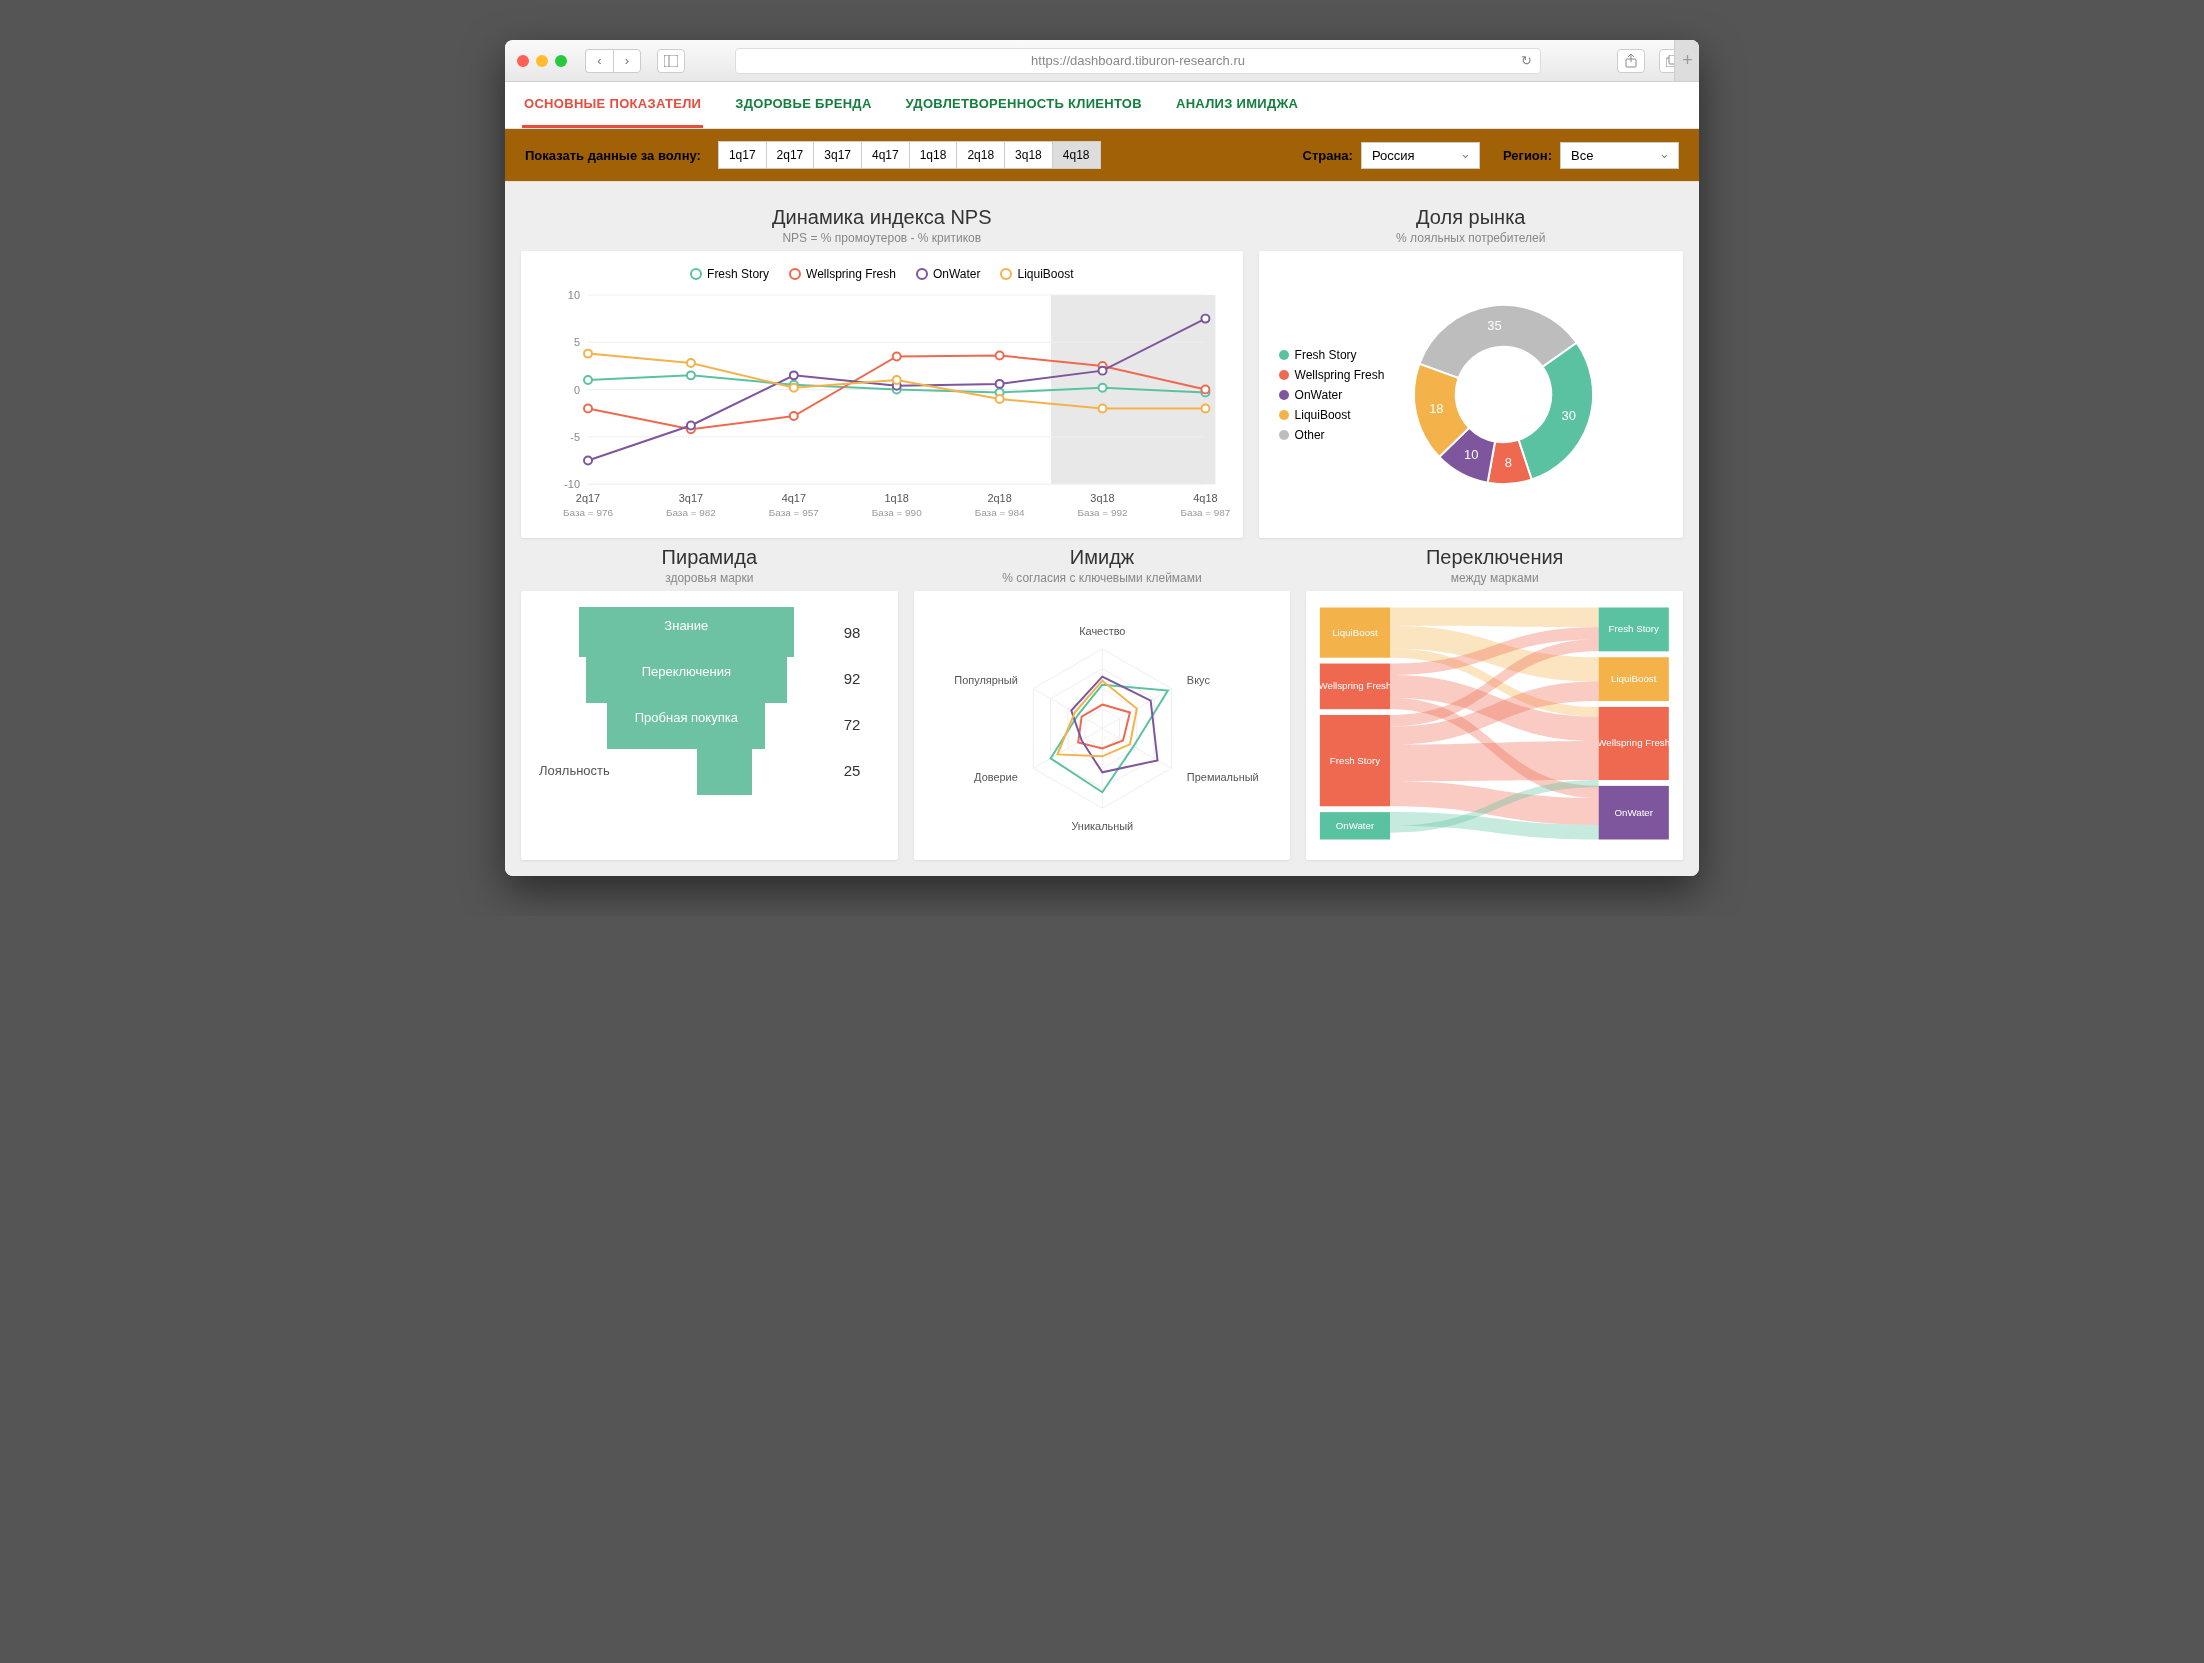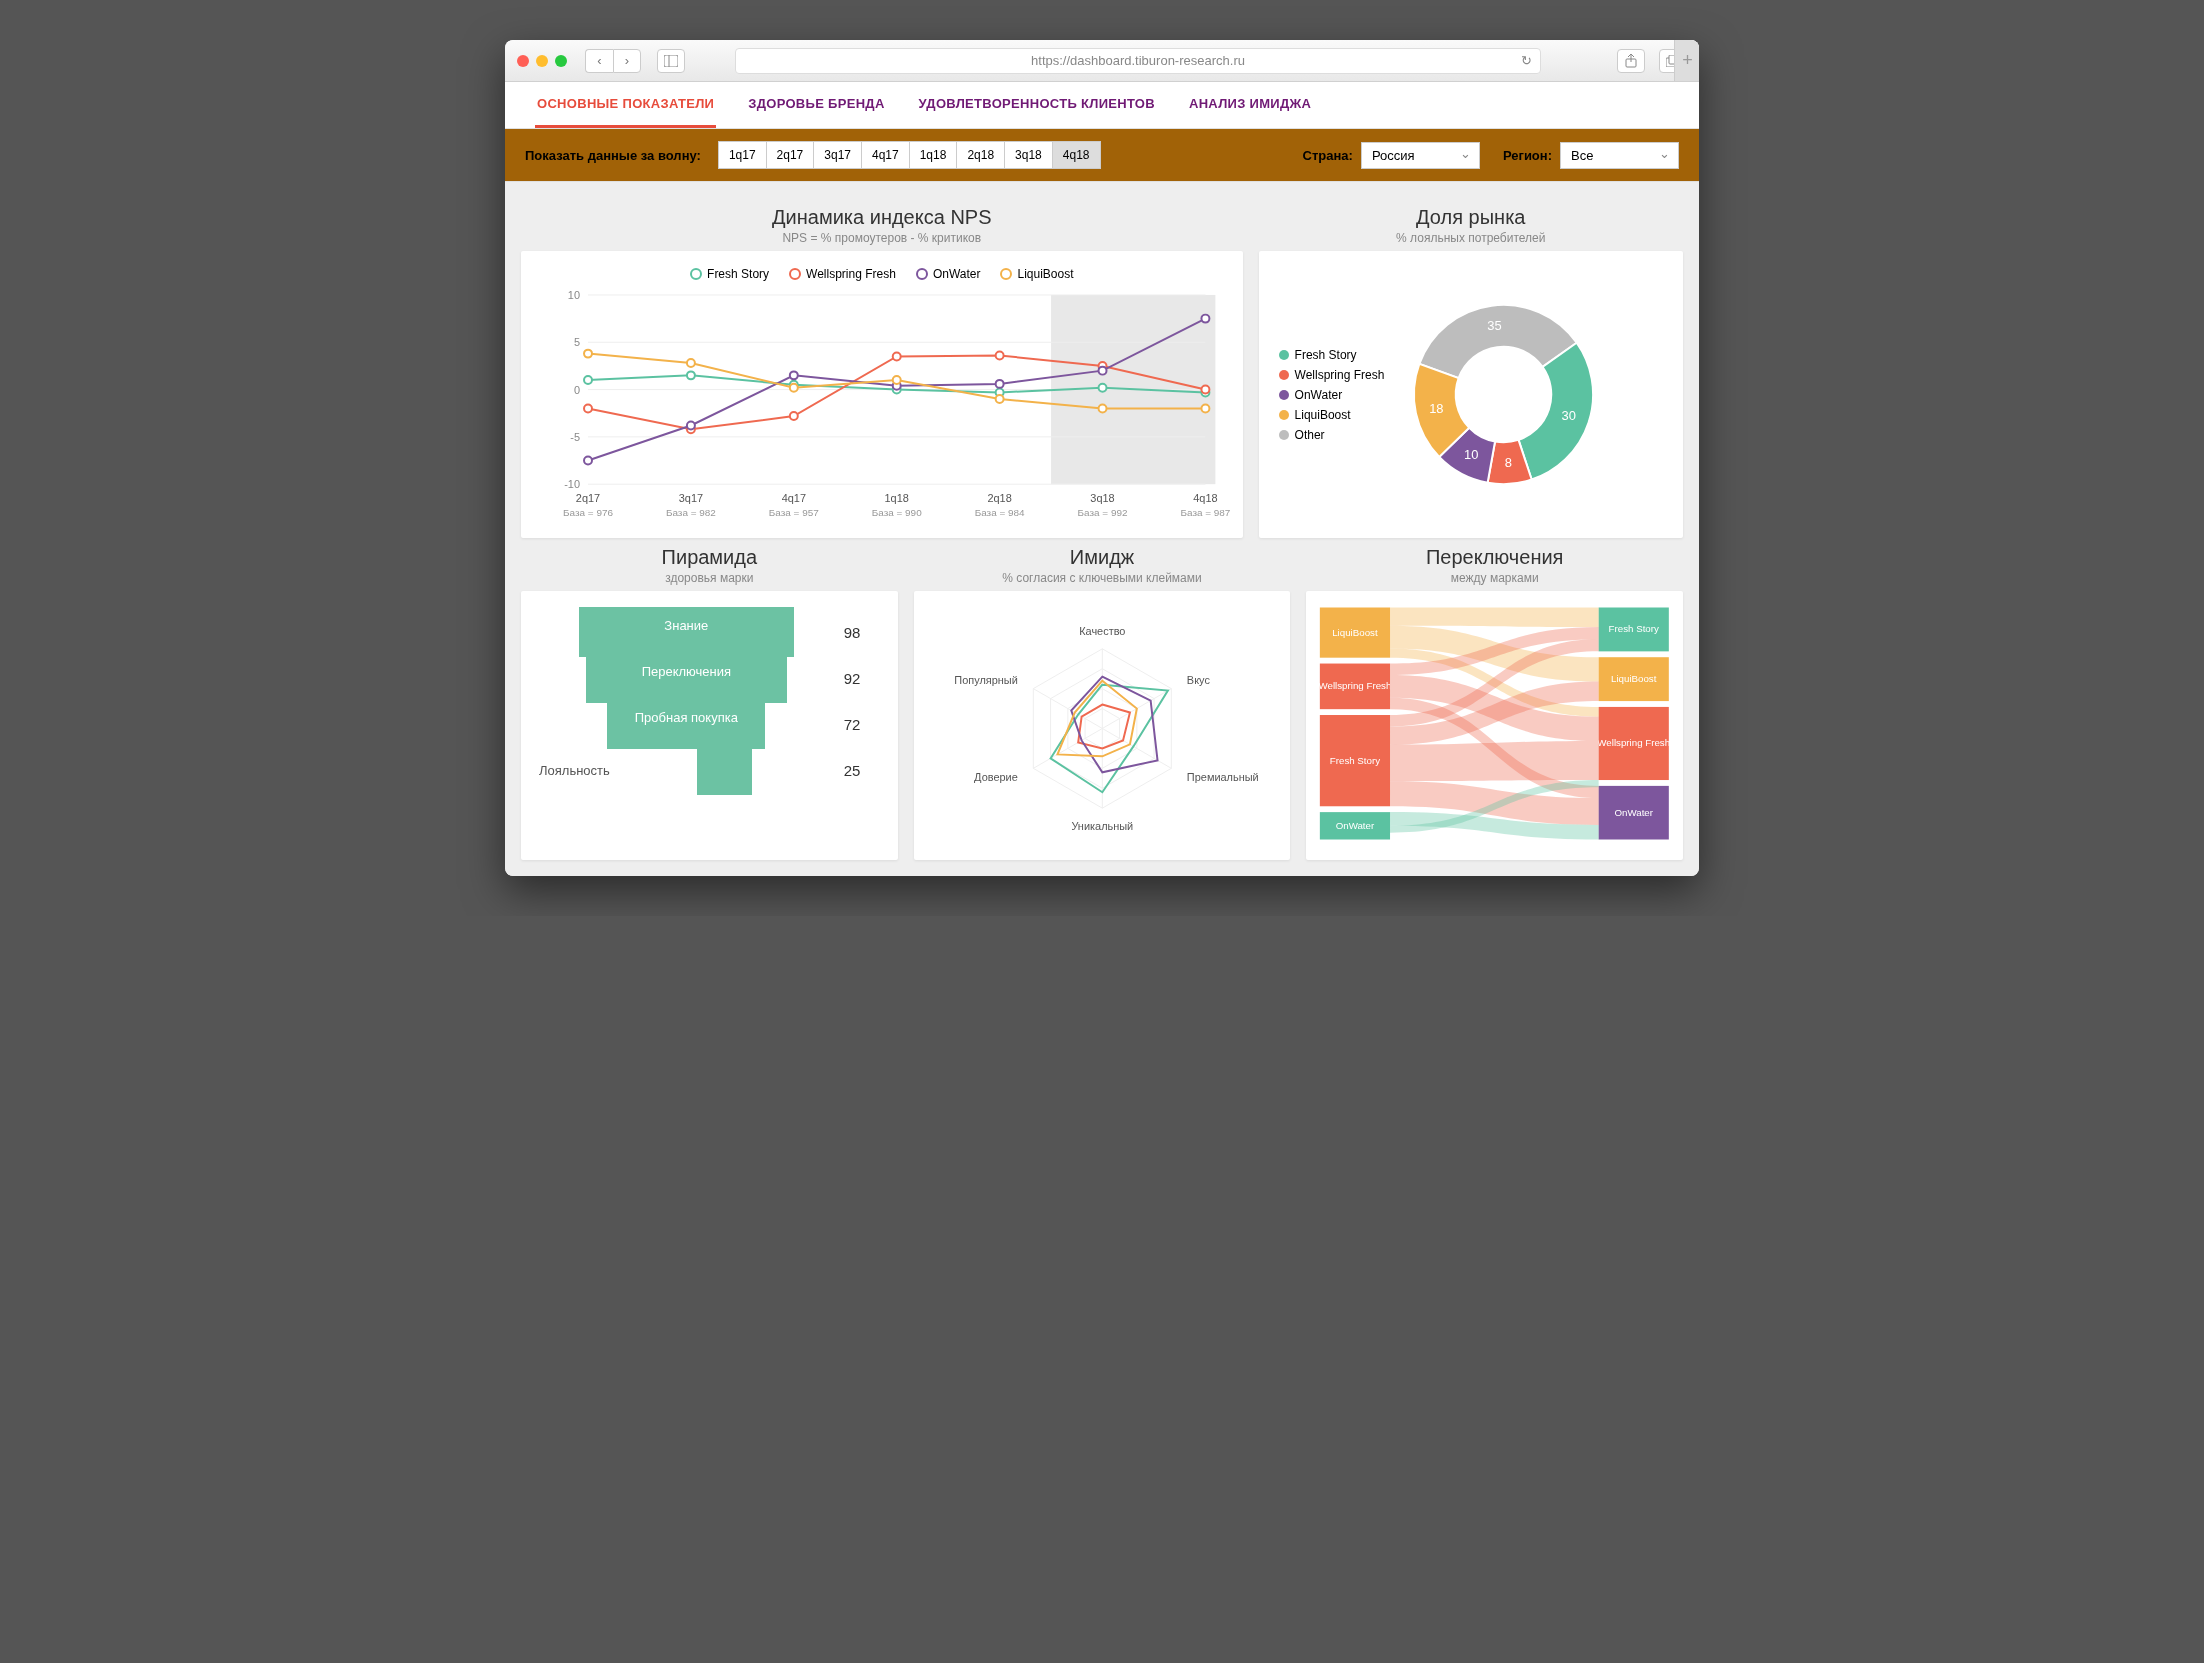--- a/index.html
+++ b/index.html
@@ -15,22 +15,22 @@
 .navbtns { display: flex; margin-left: 8px; }
 .navbtn { width: 28px; height: 24px; border: 1px solid #ccc; background: #fff; display: flex; align-items: center; justify-content: center; font-size: 13px; color: #777; }
 .navbtn:first-child { border-radius: 4px 0 0 4px; border-right: none; }
 .navbtn:last-child { border-radius: 0 4px 4px 0; }
 .toolbtn { width: 28px; height: 24px; border: 1px solid #ccc; border-radius: 4px; background: #fff; display: flex; align-items: center; justify-content: center; font-size: 12px; color: #777; margin-left: 6px; }
 .urlbar { flex: 1; height: 26px; background: #fff; border: 1px solid #ddd; border-radius: 4px; margin: 0 60px 0 40px; display: flex; align-items: center; justify-content: center; font-size: 13px; color: #888; position: relative; }
 .reload { position: absolute; right: 8px; color: #888; font-size: 13px; }
 .tbright { display: flex; gap: 8px; align-items: center; }
 
 
-.tabs { background: #fff; border-bottom: 1px solid #e0e0e0; display: flex; padding: 0 30px; gap: 30px; }
-.tab { padding: 14px 2px; font-size: 13px; font-weight: 600; color: #701a75; letter-spacing: 0.3px; cursor: pointer; border-bottom: 3px solid transparent; }
+.tabs { background: #fff; border-bottom: 1px solid #e0e0e0; display: flex; padding: 0 17px; gap: 30px; }
+.tab { padding: 14px 2px; font-size: 13px; font-weight: 600; color: #15803d; letter-spacing: 0.3px; cursor: pointer; border-bottom: 3px solid transparent; }
 .tab.active { color: #e74c3c; border-bottom-color: #e74c3c; }
 
 
 .filterbar { background: #a16207; padding: 12px 20px; display: flex; align-items: center; gap: 17px; font-size: 13px; border-bottom: 1px solid #e0e0e0; }
 .filterbar .label { font-weight: 600; }
 .wavebtns { display: flex; }
 .wavebtn { border: 1px solid #ccc; background: #fff; padding: 6px 10px; font-size: 12px; cursor: pointer; margin-left: -1px; }
 .wavebtn:first-child { margin-left: 0; }
 .wavebtn.sel { background: #ddd; }
 .spacer { flex: 1; }

